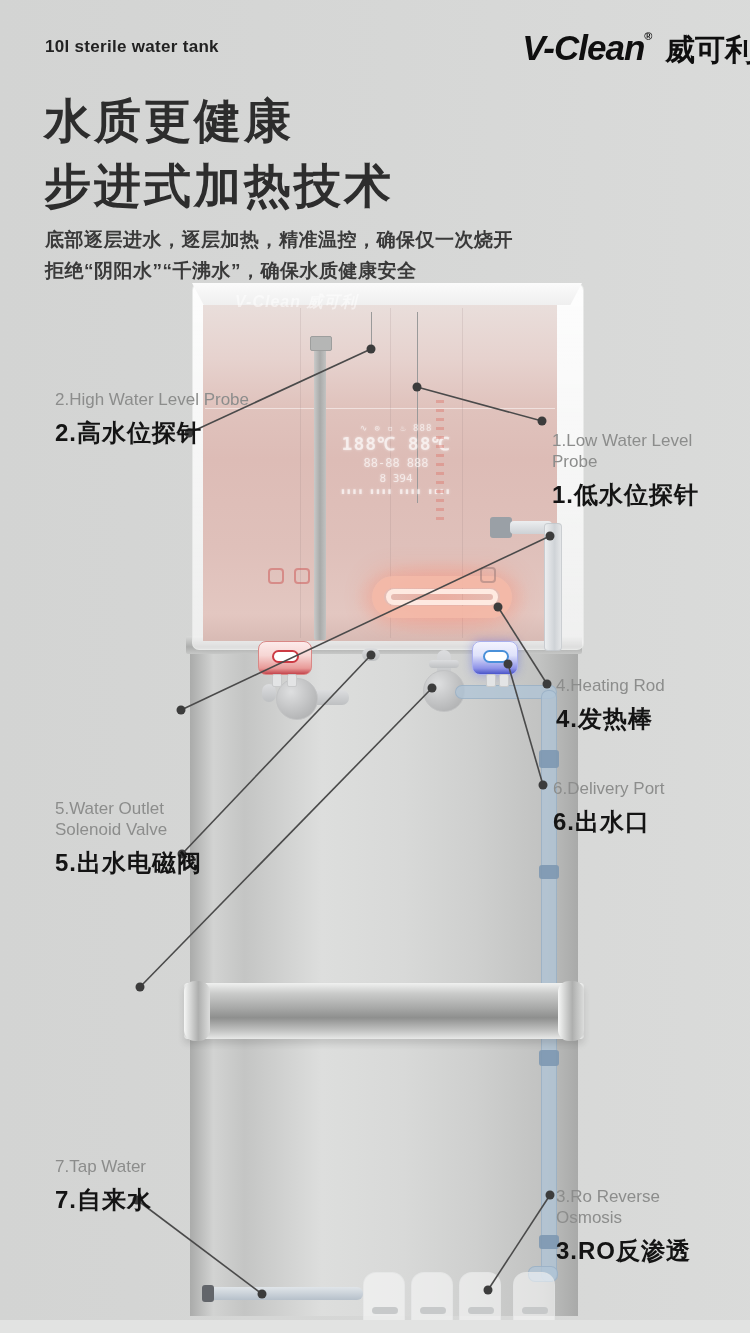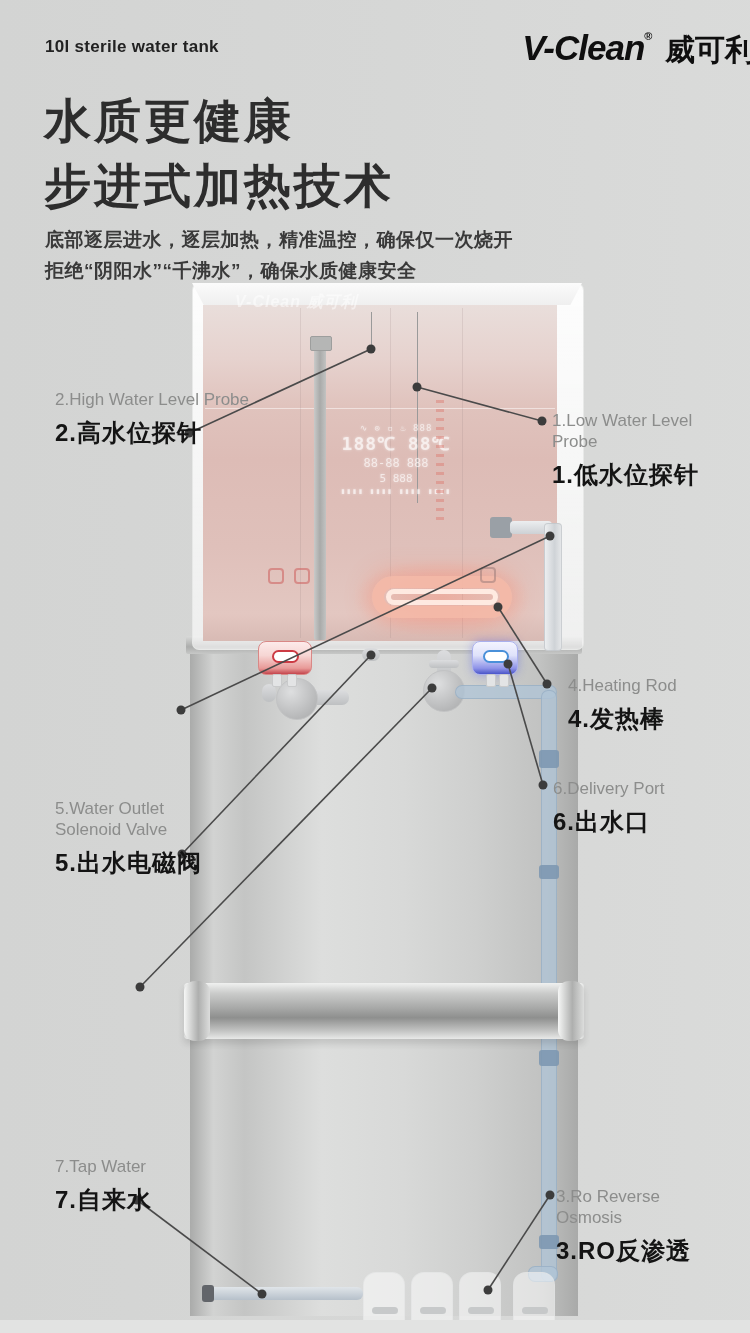--- a/index.html
+++ b/index.html
@@ -100,22 +100,22 @@
     background:rgba(195,197,199,.9);}
   .tap-pipe{left:205px;top:1287px;width:158px;height:13px;border-radius:6px;
     background:linear-gradient(180deg,#e0e5e9,#b6c0ca);}
   .tap-cap{left:202px;top:1285px;width:12px;height:17px;border-radius:3px;background:#62656a;}
 
   
   svg.leaders{left:0;top:0;pointer-events:none;}
   .lbl{z-index:10;}
   .lbl .en{font-size:17px;color:#8c8d8c;line-height:21px;white-space:pre-line;}
   .lbl .cn{font-size:24px;color:#141414;font-weight:700;margin-top:7px;letter-spacing:1px;}
-  .lbl-high{left:55px;top:389px;} .lbl-low{left:552px;top:410px;}
-  .lbl-steam{left:55px;top:666px;} .lbl-heat{left:556px;top:675px;margin-left:12px;}
+  .lbl-high{left:55px;top:389px;} .lbl-low{left:552px;top:430px;}
+  .lbl-steam{left:55px;top:666px;} .lbl-heat{left:556px;top:675px;}
   .lbl-sole{left:55px;top:798px;} .lbl-deli{left:553px;top:778px;}
   .lbl-sewa{left:55px;top:944px;} .lbl-tap{left:55px;top:1156px;}
   .lbl-ro{left:556px;top:1186px;}
 </style>
 </head>
 <body>
 
 <div class="page">
 
   <div class="abs tagline">10l sterile water tank</div>
@@ -151,21 +151,21 @@
   <div class="abs sensor-rod"></div>
   <div class="abs sensor-nut"></div>
   <div class="abs steam-fitting"></div>
   <div class="abs steam-pipe-h"></div>
   <div class="abs steam-pipe-v"></div>
 
   <div class="abs disp">
     <div class="r0">∿ ⊙ ▫ ♨ 888</div>
     <div class="r1">188℃ 88℃</div>
     <div class="r2">88-88  888</div>
-    <div class="r3">5    888</div>
+    <div class="r3">8    394</div>
     <div class="r4">▮▮▮▮ ▮▮▮▮ ▮▮▮▮ ▮▮▮▮</div>
   </div>
   <div class="abs side-marks"></div>
   <div class="abs icon-sq" style="left:268px;top:568px;"></div>
   <div class="abs icon-sq" style="left:294px;top:568px;"></div>
   <div class="abs icon-sq grey" style="left:480px;top:567px;"></div>
 
   <div class="abs grey-pipe" style="left:262px;top:684px;width:14px;height:18px;"></div>
   <div class="abs grey-pipe" style="left:295px;top:690px;width:54px;height:15px;"></div>
   <div class="abs pump" style="left:276px;top:678px;"></div>

